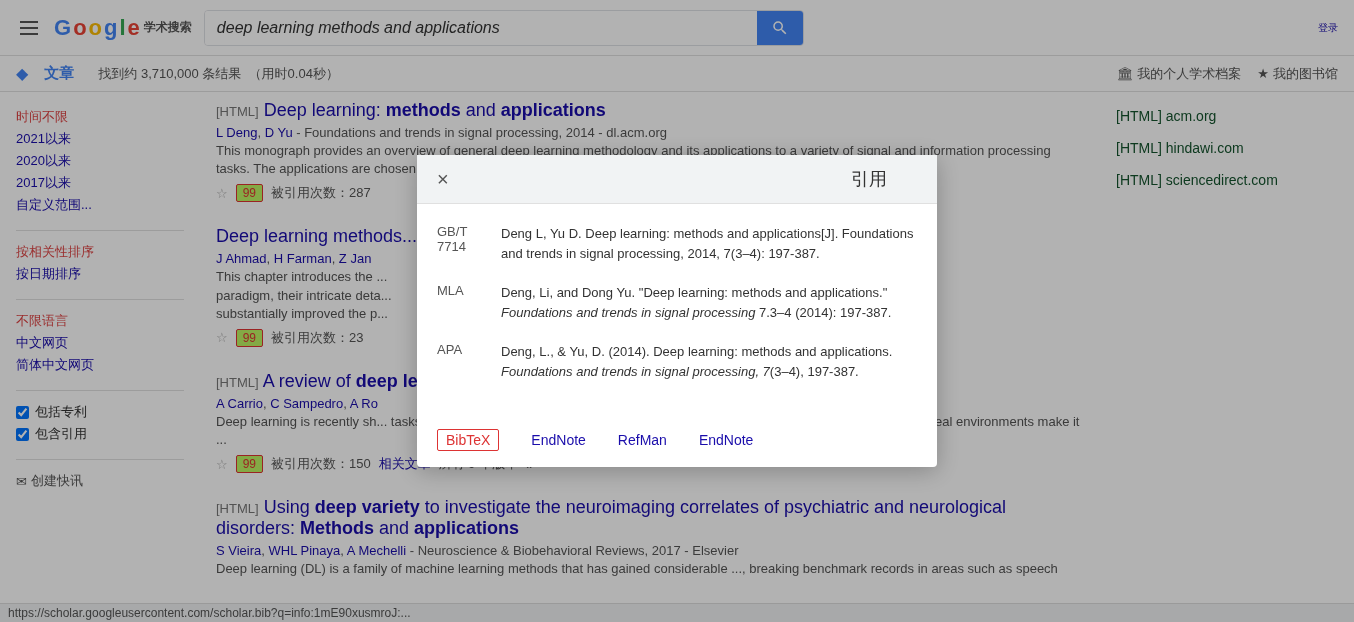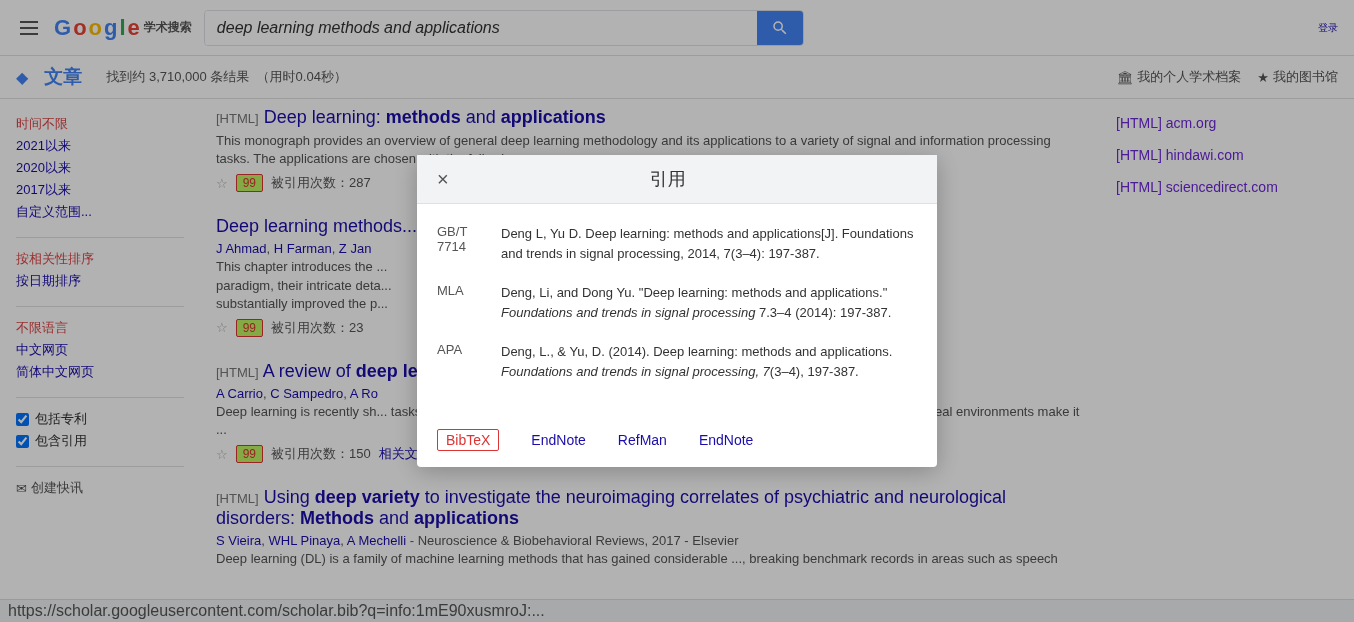--- a/index.html
+++ b/index.html
@@ -32,21 +32,21 @@
     .sub-header {
       display: flex;
       align-items: center;
       padding: 8px 16px;
       border-bottom: 1px solid #e0e0e0;
       gap: 16px;
       font-size: 13px;
       color: #555;
     }
     .article-icon { color: #4285f4; font-size: 16px; }
-    .article-label { color: #4285f4; font-weight: bold; font-size: 19px; }
+    .article-label { color: #4285f4; font-weight: bold; font-size: 15px; }
     .results-count { color: #555; margin-left: 8px; }
     .right-links { margin-left: auto; display: flex; gap: 16px; }
     .right-link { color: #555; cursor: pointer; display: flex; align-items: center; gap: 4px; font-size: 13px; }
 
     
     .main { display: flex; min-height: 500px; }
 
     
     .sidebar { width: 200px; padding: 16px; flex-shrink: 0; font-size: 13px; }
     .sidebar-section { margin-bottom: 16px; }
@@ -68,21 +68,21 @@
     .result-snippet { font-size: 13px; color: #545454; margin-bottom: 6px; line-height: 1.4; }
     .result-meta { display: flex; align-items: center; gap: 8px; font-size: 13px; color: #555; }
     .result-meta a { color: #1a0dab; text-decoration: none; }
     .star-icon { color: #aaa; cursor: pointer; }
     .quote-btn { border: 1px solid #d33; color: #d33; background: #bef264; padding: 1px 6px; font-size: 12px; cursor: pointer; border-radius: 2px; }
     .cite-count { color: #555; }
     .related-link { color: #1a0dab; cursor: pointer; }
 
     
     .right-panel { width: 220px; padding: 16px; flex-shrink: 0; font-size: 13px; }
-    .right-panel-link { color: #6d28d9; text-decoration: none; display: block; margin-bottom: 16px; font-size: 14px; cursor: pointer; }
+    .right-panel-link { color: #14532d; text-decoration: none; display: block; margin-bottom: 16px; font-size: 14px; cursor: pointer; }
 
     
     .modal-overlay {
       position: fixed;
       top: 0; left: 0; right: 0; bottom: 0;
       background: rgba(0,0,0,0.3);
       display: flex;
       align-items: center;
       justify-content: center;
       z-index: 1000;
@@ -96,40 +96,40 @@
       padding: 0;
     }
     .modal-header {
       display: flex;
       align-items: center;
       justify-content: space-between;
       padding: 12px 20px;
       border-bottom: 1px solid #e0e0e0;
       background: #f1f3f4;
     }
-    .modal-title { font-size: 18px; color: #333; font-weight: normal; text-align: center; flex: 1; }
+    .modal-title { font-size: 18px; color: #333; font-weight: normal; text-align: right; flex: 1; }
     .modal-close { background: none; border: none; font-size: 20px; cursor: pointer; color: #555; line-height: 1; }
     .modal-body { padding: 20px; }
     .citation-block { display: flex; gap: 4px; margin-bottom: 20px; }
     .citation-style { font-size: 13px; color: #555; width: 60px; flex-shrink: 0; }
     .citation-text { font-size: 13px; color: #333; line-height: 1.5; flex: 1; }
     .citation-text em { font-style: italic; }
     .modal-footer { display: flex; align-items: center; gap: 32px; padding: 8px 20px 16px; }
     .format-btn { color: #1a0dab; text-decoration: none; font-size: 14px; cursor: pointer; background: none; border: none; padding: 0; }
     .format-btn.active { border: 1px solid #d33; color: #d33; padding: 2px 8px; border-radius: 2px; background: none; }
 
     
     .status-bar {
       position: fixed;
       bottom: 0;
       left: 0;
       right: 0;
       background: #f1f3f4;
       padding: 2px 8px;
-      font-size: 16px;
+      font-size: 12px;
       color: #555;
       border-top: 1px solid #ddd;
     }
   </style>
 </head>
 <body>
 
 <div class="header">
   <div class="hamburger">
     <span></span>
@@ -214,20 +214,24 @@
     </div>
   </div>
 
   <div class="results">
 
     <div class="result-item">
       <div class="result-title">
         <span class="result-badge">[HTML]</span>
         <a href="#"> Deep learning: <b>methods</b> and <b>applications</b></a>
       </div>
+      <div class="result-authors">
+        <a href="#">L Deng</a>, <a href="#">D Yu</a>
+        - Foundations and trends in signal processing, 2014 - dl.acm.org
+      </div>
       <div class="result-snippet">
         This monograph provides an overview of general deep learning methodology and its applications to a variety of signal and information processing tasks. The applications are chosen with the following ...
       </div>
       <div class="result-meta">
         <span class="star-icon">☆</span>
         <button class="quote-btn">99</button>
         <span class="cite-count">被引用次数：287</span>
       </div>
     </div>
 

